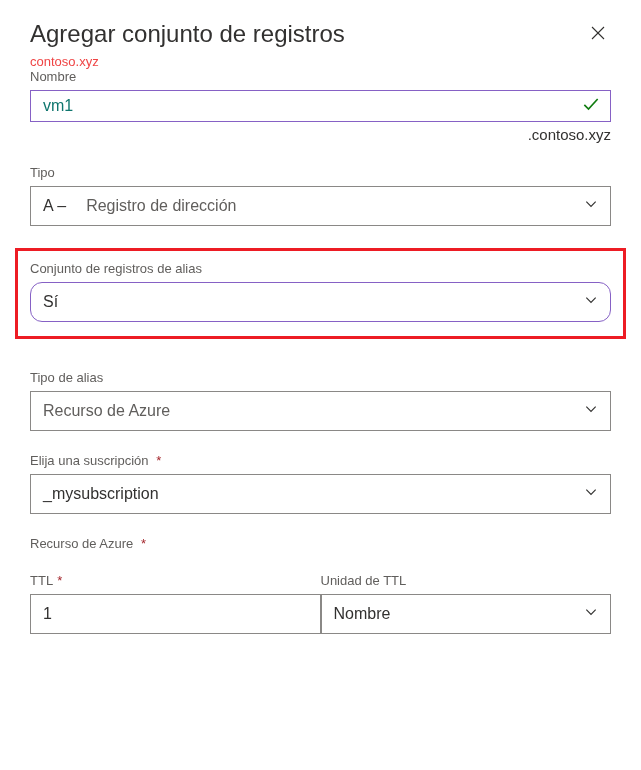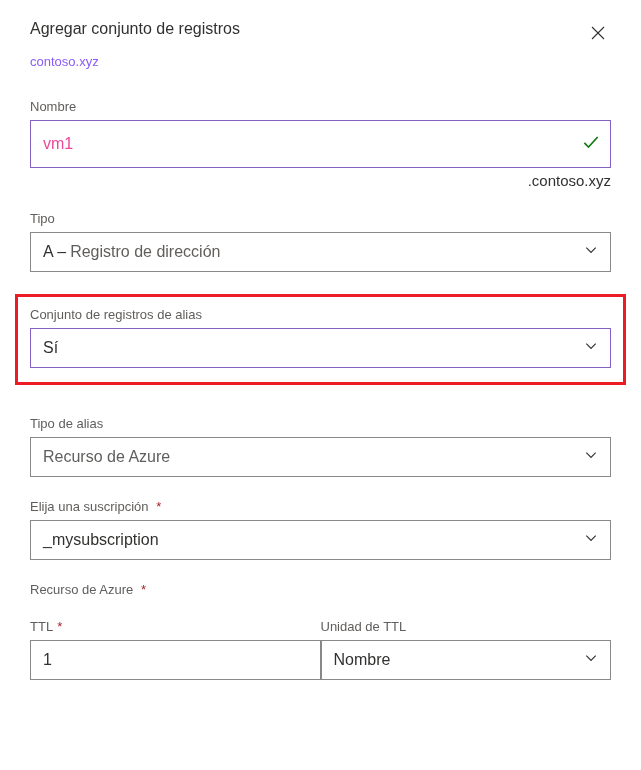--- a/index.html
+++ b/index.html
@@ -15,61 +15,60 @@
       padding: 20px 30px;
       overflow: hidden;
     }
     .header {
       display: flex;
       justify-content: space-between;
       align-items: flex-start;
       margin-bottom: 4px;
     }
     .header-title {
-      font-size: 16px;
+      font-size: 24px;
       font-weight: 400;
       color: #323130;
     }
     .close-btn {
       cursor: pointer;
       padding: 4px;
       color: #323130;
     }
     .close-btn svg {
       width: 18px;
       height: 18px;
     }
     .subtitle {
       font-size: 13px;
-      color: #8b5cf6;
-      margin-bottom: 30px;
+      color: #ef4444;
     }
     .form-group {
       margin-bottom: 22px;
       position: relative;
     }
     .form-label {
       display: block;
       font-size: 13px;
       color: #605e5c;
       margin-bottom: 6px;
     }
     .required-mark {
       color: #a4262c;
       margin-left: 4px;
     }
     .input-wrapper {
       position: relative;
     }
     .text-input {
       width: 100%;
-      height: 48px;
+      height: 32px;
       padding: 8px 40px 8px 12px;
       font-size: 16px;
-      color: #ec4899;
+      color: #0f766e;
       border: 1px solid #8661c5;
       background: #ffffff;
       outline: none;
     }
     .text-input-plain {
       width: 100%;
       height: 40px;
       padding: 8px 40px 8px 12px;
       font-size: 16px;
       color: #323130;
@@ -102,27 +101,28 @@
       color: #323130;
       border: 1px solid #8a8886;
       background: #ffffff;
       display: flex;
       align-items: center;
       cursor: pointer;
       position: relative;
     }
     .select-box-purple {
       border-color: #8661c5;
+      border-radius: 12px;
     }
     .select-prefix {
       font-weight: 400;
     }
     .select-secondary {
       color: #605e5c;
-      margin-left: 4px;
+      margin-left: 20px;
     }
     .chevron {
       position: absolute;
       right: 12px;
       top: 50%;
       transform: translateY(-50%);
       color: #323130;
     }
     .chevron svg {
       width: 14px;

